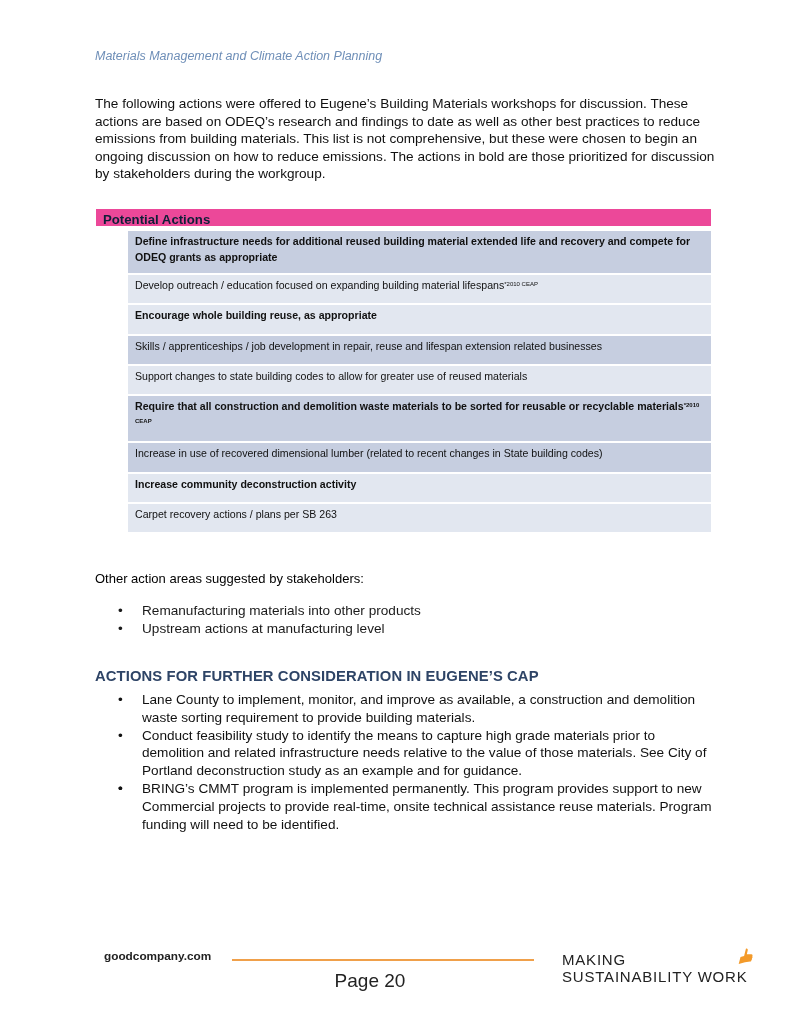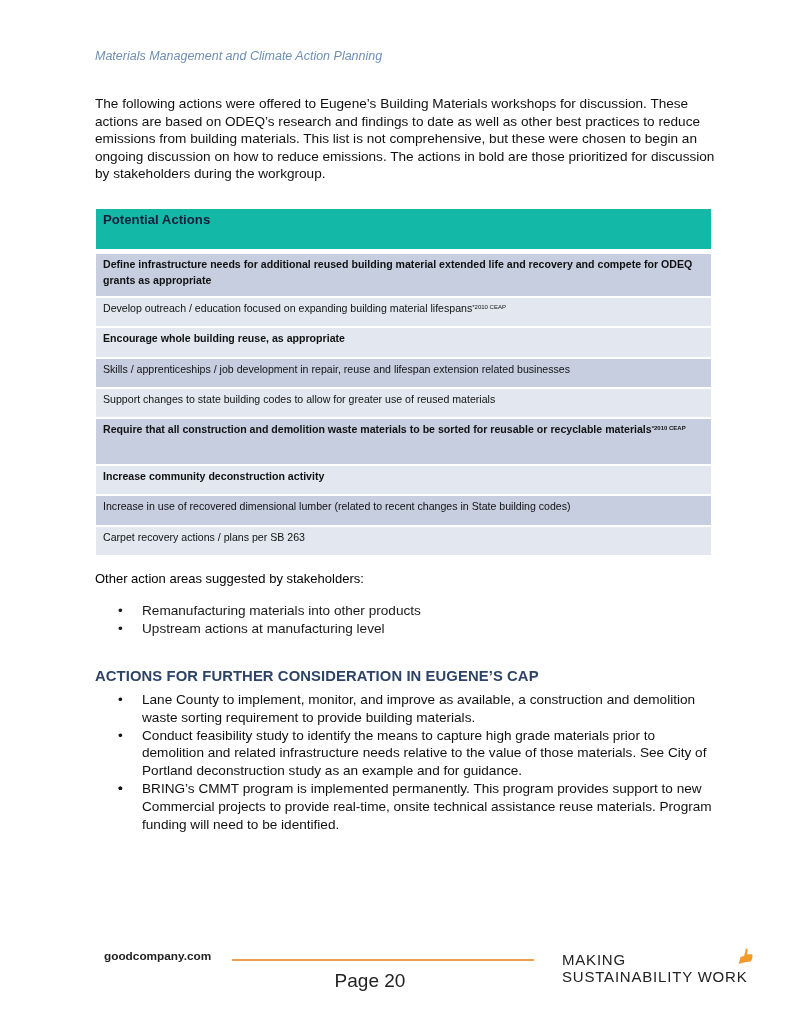--- a/index.html
+++ b/index.html
@@ -1,23 +1,23 @@
 <!DOCTYPE html>
 <html><head>
 <meta charset="utf-8">
 <style>
   html, body { margin:0; padding:0; background:#ffffff; }
   body { width:800px; height:1035px; position:relative; overflow:hidden;
          font-family:"Liberation Sans", sans-serif; color:#1a1a1a; }
   .header { position:absolute; left:95px; top:49px; font-size:12.5px; font-style:italic; color:#6f8fb8; }
   .intro { position:absolute; left:95px; top:95px; width:620px; font-size:13.6px; line-height:17.6px; color:#111; }
   .table { position:absolute; left:96px; top:209px; width:615px; }
-  .thead { background:#14b8a6; height:40px; padding:2px 7px 0; font-size:13.2px; font-weight:bold; color:#0f1f38; box-sizing:border-box; line-height:18px; }
+  .thead { background:#ec4899; height:17px; padding:2px 7px 0; font-size:13.2px; font-weight:bold; color:#0f1f38; box-sizing:border-box; line-height:18px; }
   .gap { height:5px; }
-  .row { padding:3px 7px 5px; font-size:10.6px; line-height:15.5px; color:#111; box-sizing:border-box; border-bottom:2px solid #ffffff; }
+  .row { padding:3px 7px 5px; font-size:10.6px; line-height:15.5px; color:#111; box-sizing:border-box; border-bottom:2px solid #ffffff;margin-left:32px; }
   .row.dark { background:#c6cee0; }
   .row.light { background:#e2e7f0; }
   .row.bold { font-weight:bold; }
   .row sup { font-size:6px; vertical-align:top; position:relative; top:-1px; }
   .other { position:absolute; left:95px; top:571px; font-size:13px; color:#000000; }
   ul.b1 { position:absolute; left:95px; top:602px; margin:0; padding:0; list-style:none; font-size:13.6px; line-height:17.5px; }
   ul li { position:relative; padding-left:47px; }
   ul li .dot { position:absolute; left:23px; top:0; }
   .h2 { position:absolute; left:95px; top:668px; font-size:14.8px; font-weight:bold; color:#2e4466; letter-spacing:0.1px; }
   ul.b2 { position:absolute; left:95px; top:691px; width:620px; margin:0; padding:0; list-style:none; font-size:13.6px; line-height:17.8px; color:#111; }
@@ -38,22 +38,22 @@
 <div class="table">
   <div class="thead">Potential Actions</div>
   <div class="gap"></div>
   <div id="rows">
       <div class="row dark bold" style="height: 44px;"><span>Define infrastructure needs for additional reused building material extended life and recovery and compete for ODEQ grants as appropriate</span></div>
       <div class="row light" style="height: 30px;"><span>Develop outreach / education focused on expanding building material lifespans</span><sup>*2010 CEAP</sup></div>
       <div class="row light bold" style="height: 31px;"><span>Encourage whole building reuse, as appropriate</span></div>
       <div class="row dark" style="height: 30px;"><span>Skills / apprenticeships / job development in repair, reuse and lifespan extension related businesses</span></div>
       <div class="row light" style="height: 30px;"><span>Support changes to state building codes to allow for greater use of reused materials</span></div>
       <div class="row dark bold" style="height: 47px;"><span>Require that all construction and demolition waste materials to be sorted for reusable or recyclable materials</span><sup>*2010 CEAP</sup></div>
+      <div class="row dark" style="height: 31px;"><span>Increase in use of recovered dimensional lumber (related to recent changes in State building codes)</span></div>
       <div class="row light bold" style="height: 30px;"><span>Increase community deconstruction activity</span></div>
-      <div class="row dark" style="height: 31px;"><span>Increase in use of recovered dimensional lumber (related to recent changes in State building codes)</span></div>
       <div class="row light" style="height: 30px;"><span>Carpet recovery actions / plans per SB 263</span></div>
     </div>
 </div>
 
 <div class="other">Other action areas suggested by stakeholders:</div>
 <ul class="b1" id="other-list">
     <li><span class="dot">•</span><span>Remanufacturing materials into other products</span></li>
     <li><span class="dot">•</span><span>Upstream actions at manufacturing level</span></li>
   </ul>
 

